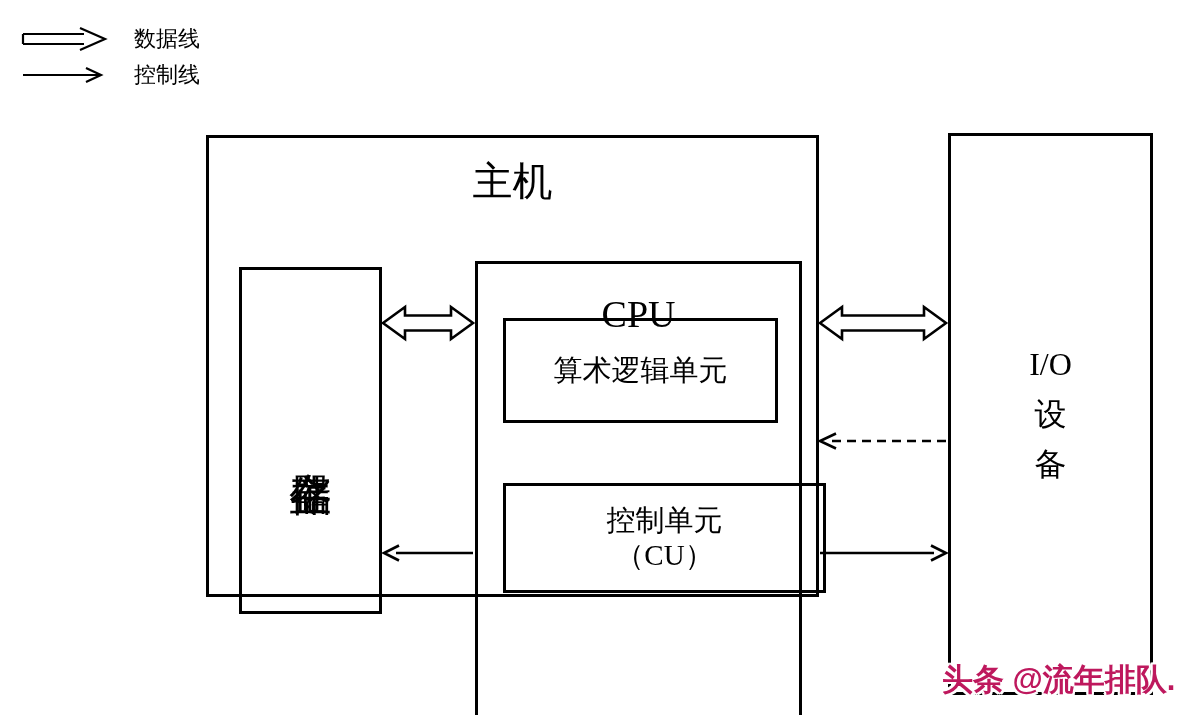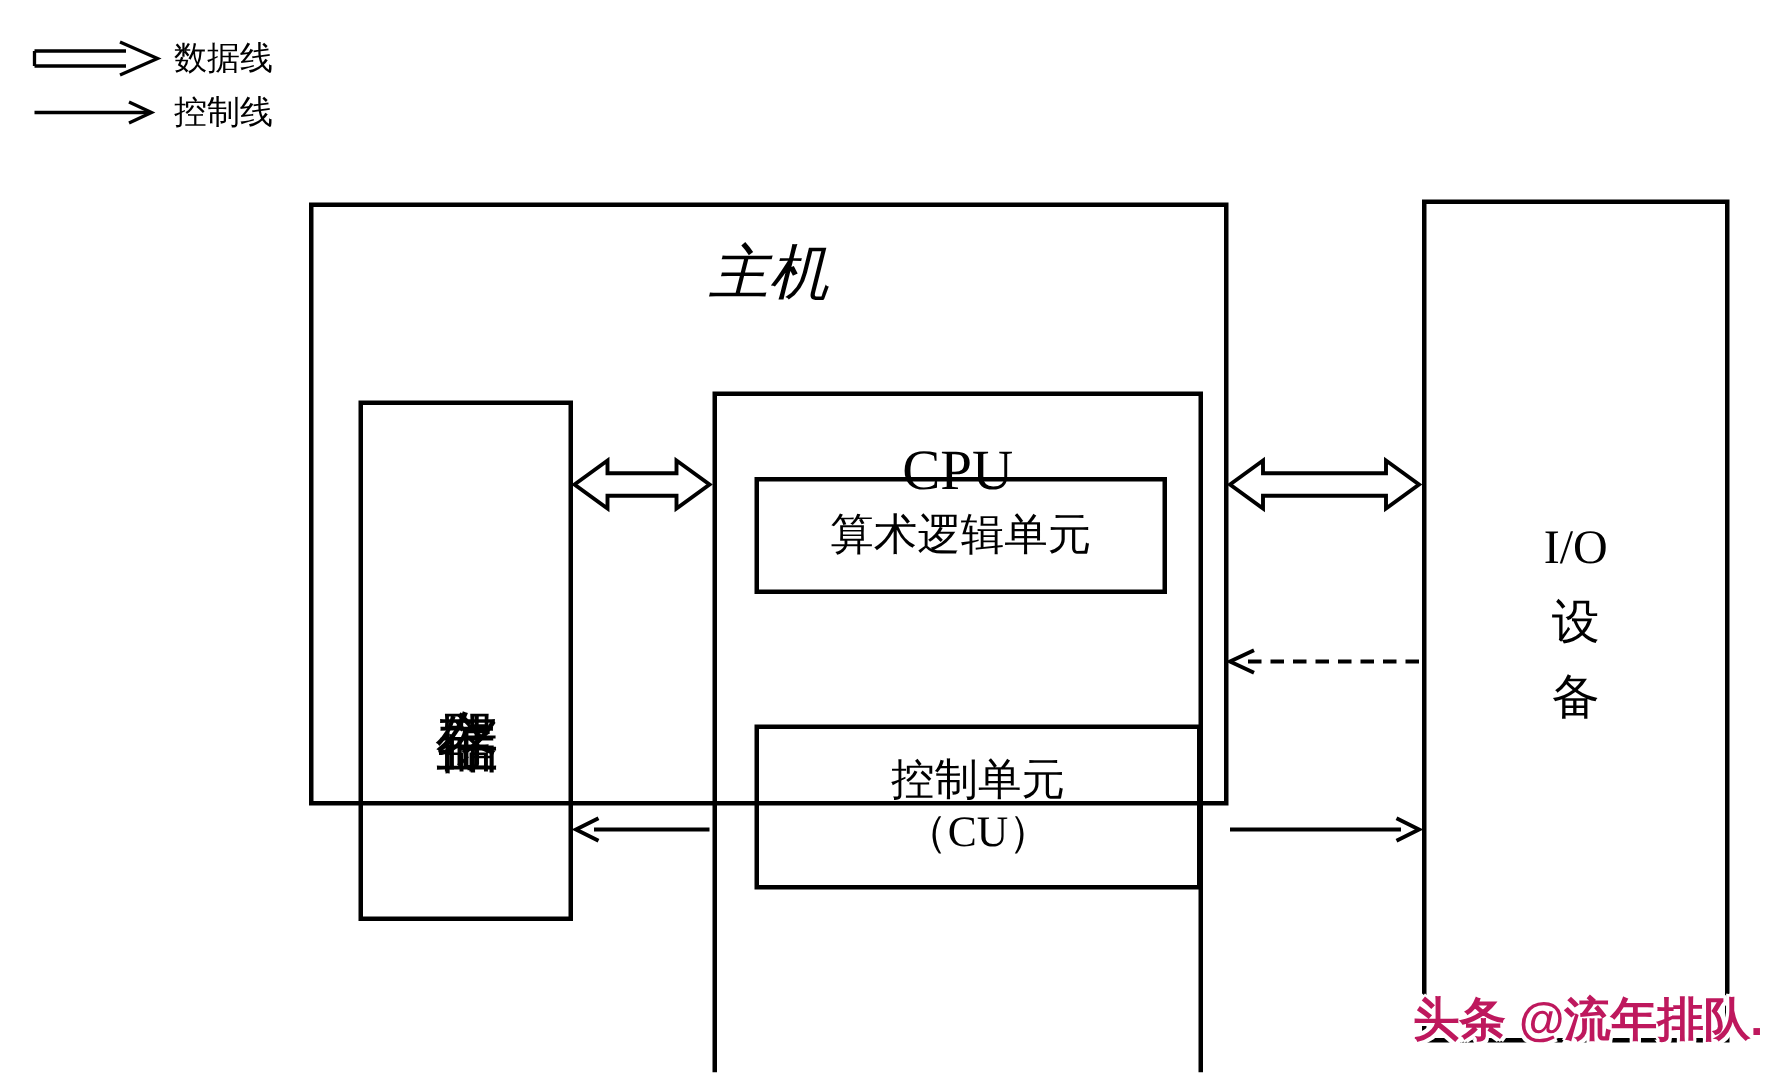--- a/index.html
+++ b/index.html
@@ -6,42 +6,42 @@
   .canvas {
     position:relative; width:1183px; height:715px; background:#fff;
     overflow:hidden;
     font-family:"Liberation Serif","DejaVu Serif",serif;
     color:#000;
   }
   .box { position:absolute; border:3px solid #000; box-sizing:border-box; background:transparent; }
 
   
   .legend { position:absolute; left:20px; top:24px; z-index:3; }
-  .legend-row { display:flex; align-items:center; gap:6px; height:30px; margin-bottom:6px; }
+  .legend-row { display:flex; align-items:center; gap:24px; height:30px; margin-bottom:6px; }
   .legend-row svg { display:block; }
   .legend-label { font-size:22px; line-height:30px; white-space:nowrap; }
 
   
-  .host-box { left:206px; top:135px; width:613px; height:402px;font-style:italic; }
+  .host-box { left:206px; top:135px; width:613px; height:462px; }
   .host-title { position:absolute; left:0; top:16px; width:100%; text-align:center; font-size:40px; }
 
   
   .memory-box { left:239px; top:267px; width:143px; height:347px;
     display:flex; align-items:center; justify-content:center; }
   .memory-label { writing-mode:vertical-lr; text-orientation:upright;
     font-size:42px; line-height:1.0; letter-spacing:1px; }
 
   
   .cpu-box { left:475px; top:217px; width:327px; height:462px;margin-top:44px; }
   .cpu-title { position:absolute; left:0; top:28px; width:100%; text-align:center; font-size:38px; }
 
   .unit-box { display:flex; flex-direction:column; align-items:center; justify-content:center;
     font-size:29px; line-height:35px; text-align:center; }
-  .alu-box { left:503px; top:318px; width:275px; height:78px; }
-  .cu-box  { left:503px; top:483px; width:298px; height:110px; }
+  .alu-box { left:503px; top:318px; width:275px; height:105px; }
+  .cu-box  { left:503px; top:483px; width:323px; height:110px; }
 
   
   .io-box { left:948px; top:133px; width:205px; height:562px;
     display:flex; flex-direction:column; align-items:center; justify-content:center; }
   .io-line { font-size:32px; line-height:50px; text-align:center; }
 
   
   .wires { position:absolute; left:0; top:0; width:1183px; height:715px; z-index:2; }
 
   

